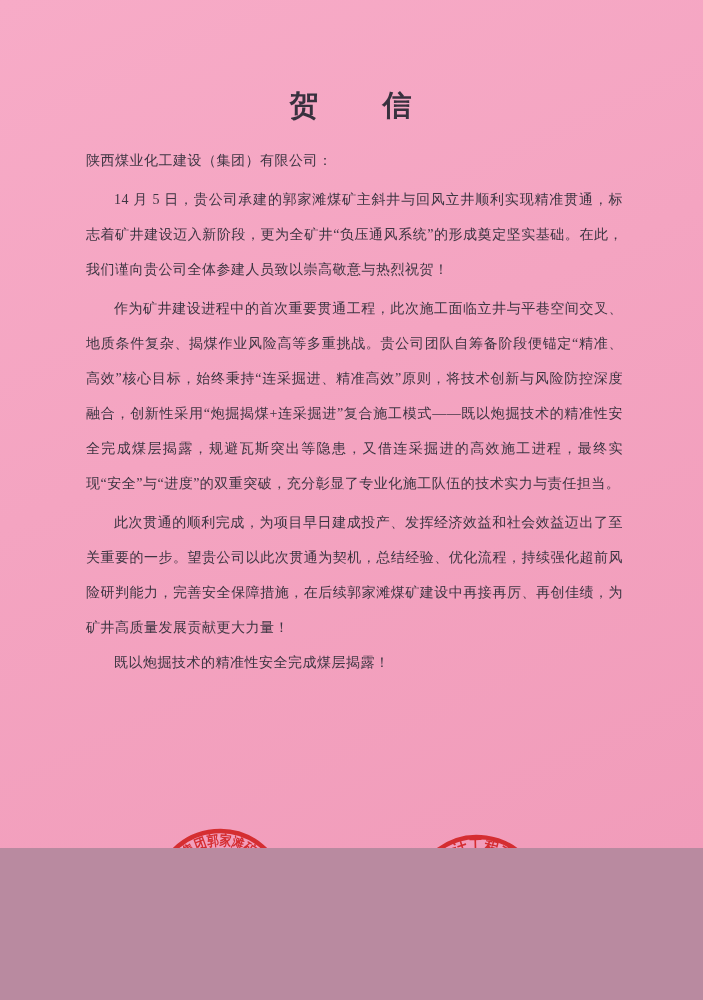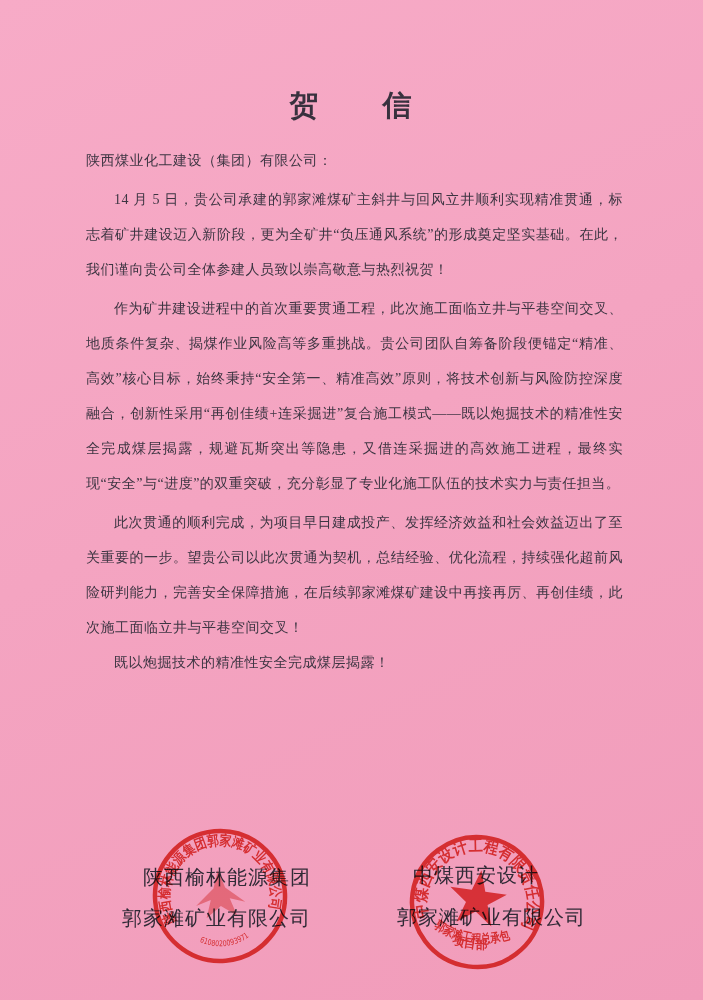--- a/index.html
+++ b/index.html
@@ -3,21 +3,21 @@
 <meta charset="utf-8">
 <style>
   html,body{margin:0;padding:0;}
   body{
     width:703px;height:1000px;
     font-family:"Liberation Serif","DejaVu Serif",serif;
     background:#b98aa0;
   }
   .page{
     position:relative;
-    width:703px;height:1000px;
+    width:703px;height:848px;
     overflow:hidden;
     background:linear-gradient(155deg,#f7abc7 0%,#f4a4c1 45%,#f19cba 100%);
     color:#3d3542;
   }
   .title{
     position:absolute;
     top:86px;left:0;width:703px;
     margin:0;
     text-align:center;
     font-size:29px;
@@ -68,22 +68,22 @@
 </head>
 <body>
 
 <div class="page">
 
   <h1 class="title">贺　　信</h1>
 
   <div class="body">
     <p class="salutation">陕西煤业化工建设（集团）有限公司：</p>
     <p class="para">14 月 5 日，贵公司承建的郭家滩煤矿主斜井与回风立井顺利实现精准贯通，标志着矿井建设迈入新阶段，更为全矿井“负压通风系统”的形成奠定坚实基础。在此，我们谨向贵公司全体参建人员致以崇高敬意与热烈祝贺！</p>
-    <p class="para">作为矿井建设进程中的首次重要贯通工程，此次施工面临立井与平巷空间交叉、地质条件复杂、揭煤作业风险高等多重挑战。贵公司团队自筹备阶段便锚定“精准、高效”核心目标，始终秉持“安全第一、精准高效”原则，将技术创新与风险防控深度融合，创新性采用“再创佳绩+连采掘进”复合施工模式——既以炮掘技术的精准性安全完成煤层揭露，规避瓦斯突出等隐患，又借连采掘进的高效施工进程，最终实现“安全”与“进度”的双重突破，充分彰显了专业化施工队伍的技术实力与责任担当。</p>
-    <p class="para">此次贯通的顺利完成，为项目早日建成投产、发挥经济效益和社会效益迈出了至关重要的一步。望贵公司以此次贯通为契机，总结经验、优化流程，持续强化超前风险研判能力，完善安全保障措施，在后续郭家滩煤矿建设中再接再厉、再创佳绩，此次施工面临立井与平巷空间交叉！</p>
+    <p class="para">作为矿井建设进程中的首次重要贯通工程，此次施工面临立井与平巷空间交叉、地质条件复杂、揭煤作业风险高等多重挑战。贵公司团队自筹备阶段便锚定“精准、高效”核心目标，始终秉持“连采掘进、精准高效”原则，将技术创新与风险防控深度融合，创新性采用“炮掘揭煤+连采掘进”复合施工模式——既以炮掘技术的精准性安全完成煤层揭露，规避瓦斯突出等隐患，又借连采掘进的高效施工进程，最终实现“安全”与“进度”的双重突破，充分彰显了专业化施工队伍的技术实力与责任担当。</p>
+    <p class="para">此次贯通的顺利完成，为项目早日建成投产、发挥经济效益和社会效益迈出了至关重要的一步。望贵公司以此次贯通为契机，总结经验、优化流程，持续强化超前风险研判能力，完善安全保障措施，在后续郭家滩煤矿建设中再接再厉、再创佳绩，为矿井高质量发展贡献更大力量！</p>
     <p class="para closing">既以炮掘技术的精准性安全完成煤层揭露！</p>
   </div>
 
   <div class="sig-line sig1-l1">陕西榆林能源集团</div>
   <div class="sig-line sig1-l2">郭家滩矿业有限公司</div>
   <div class="sig-line sig2-l1">中煤西安设计</div>
   <div class="sig-line sig2-l2">郭家滩矿业有限公司</div>
 
   <svg class="seal seal-left" viewBox="0 0 140 140">
     <circle cx="70" cy="70" r="65"></circle>

